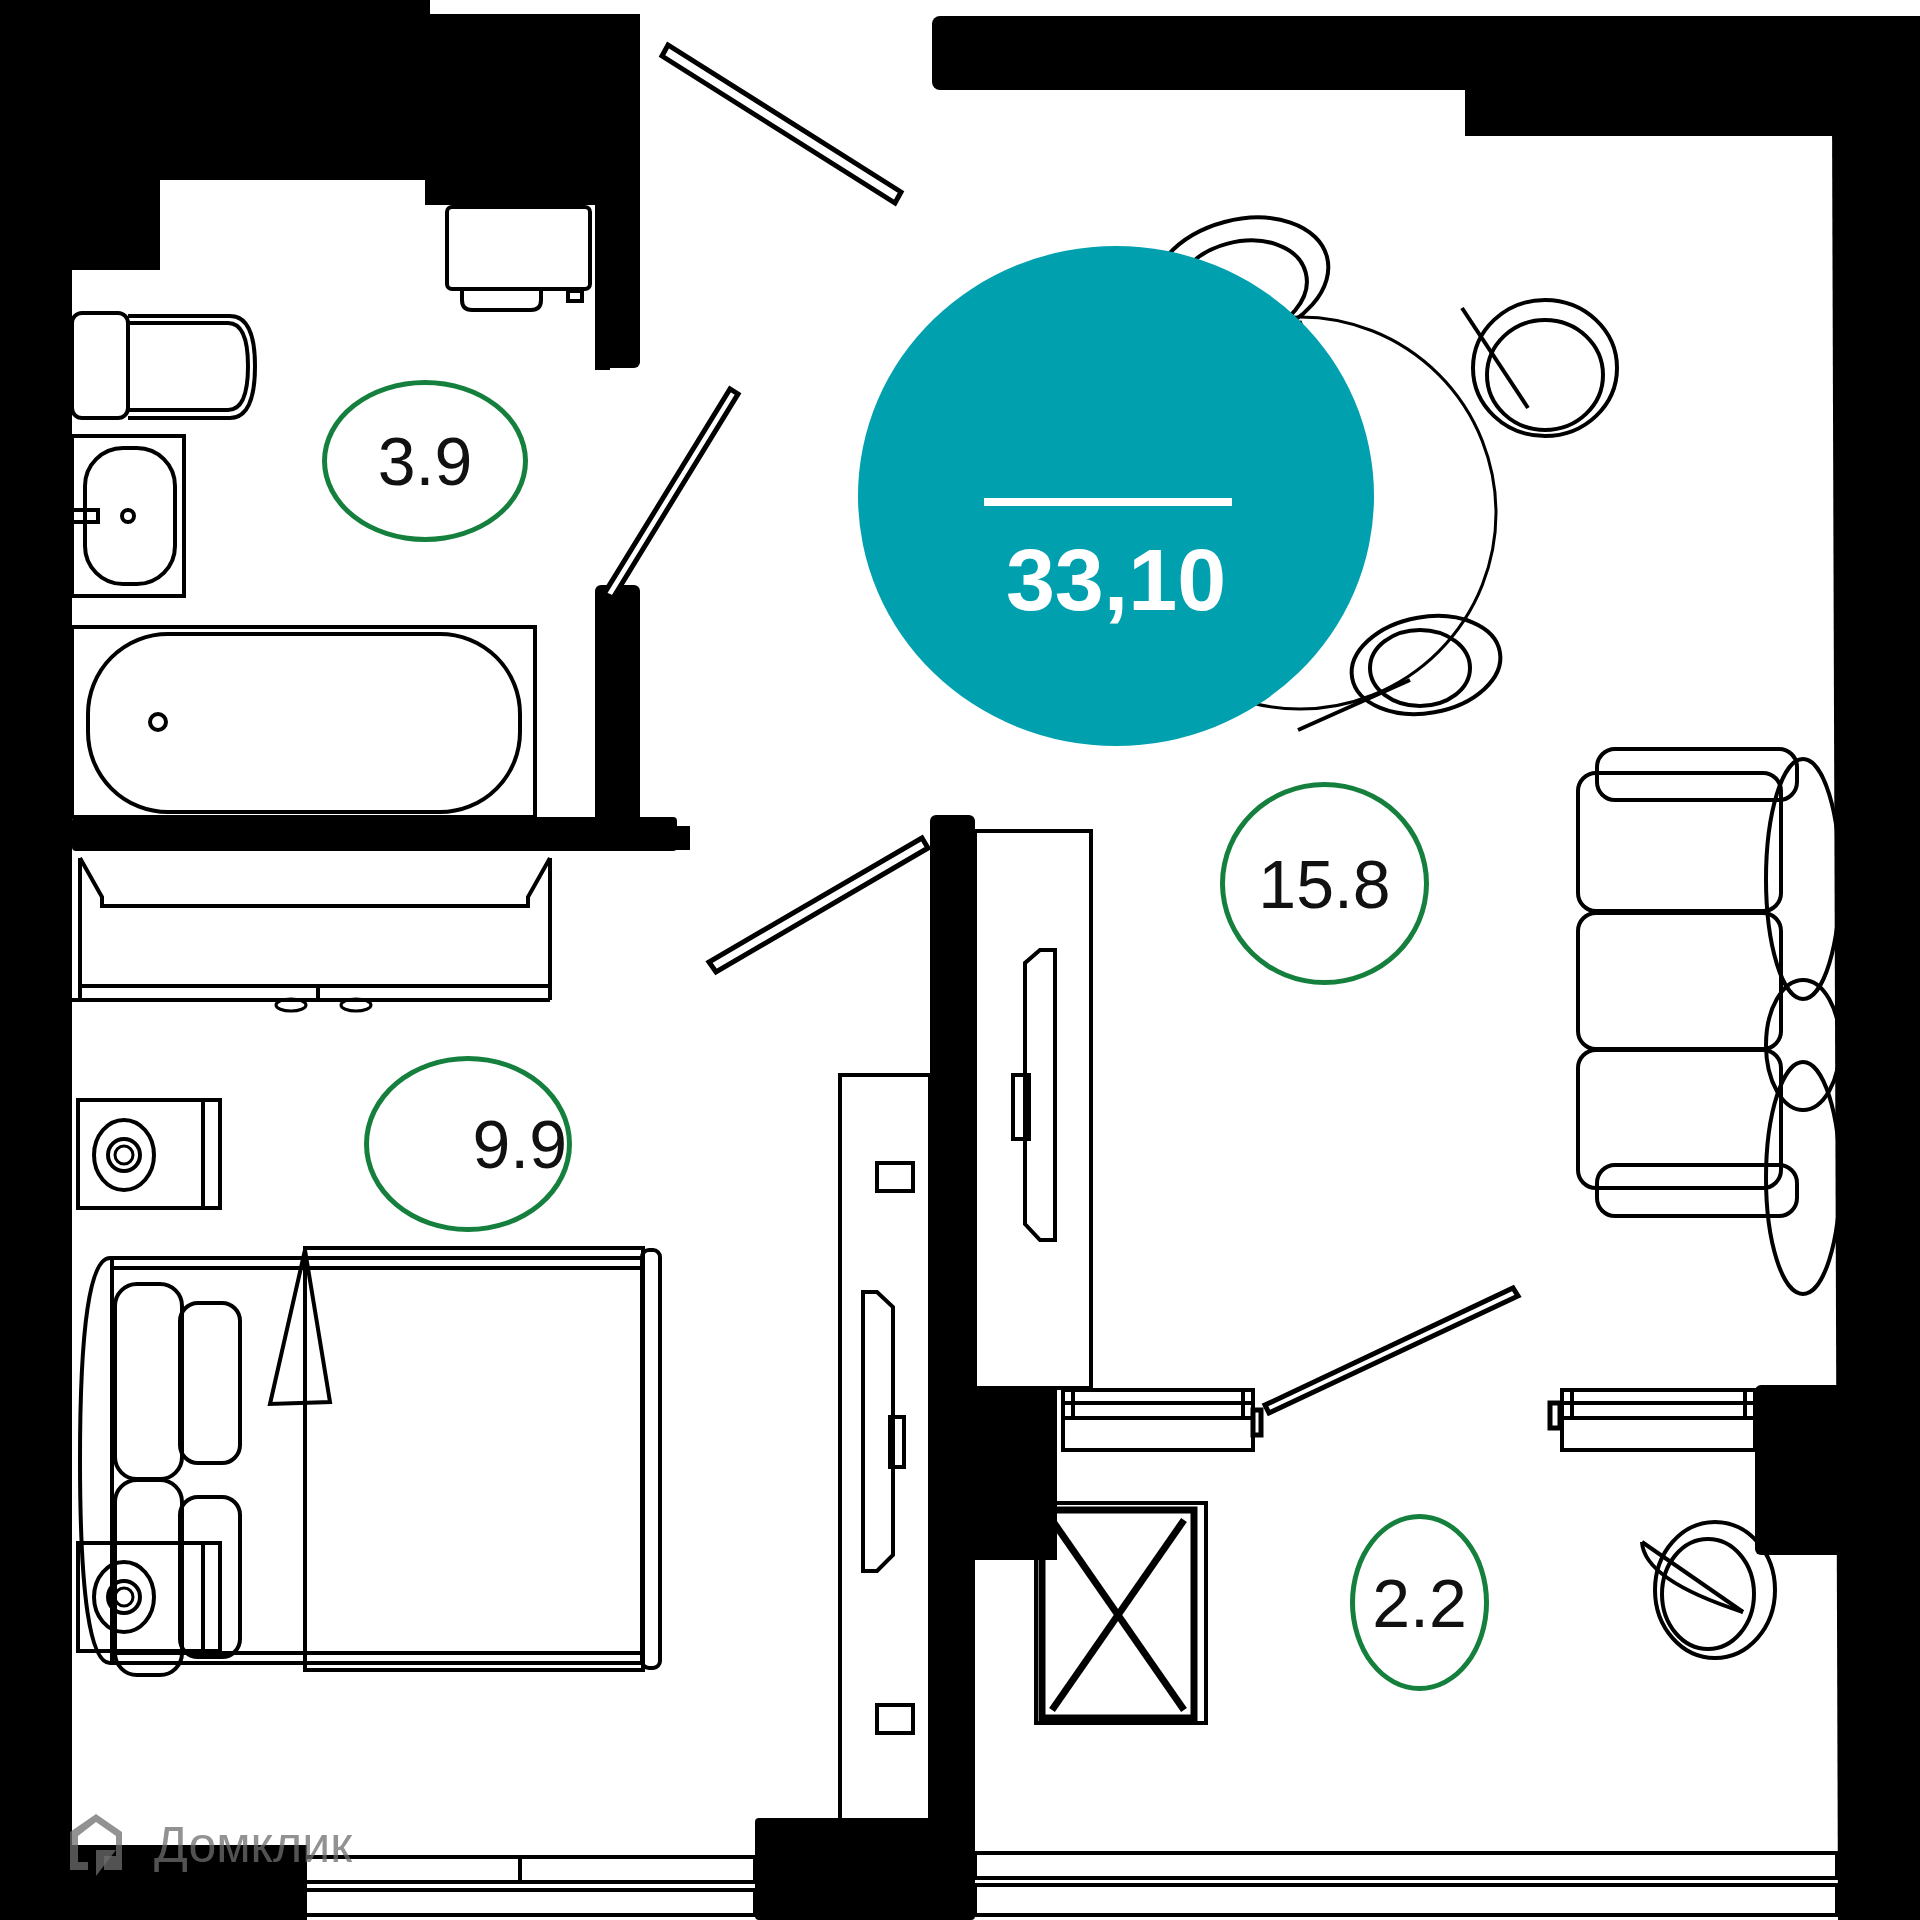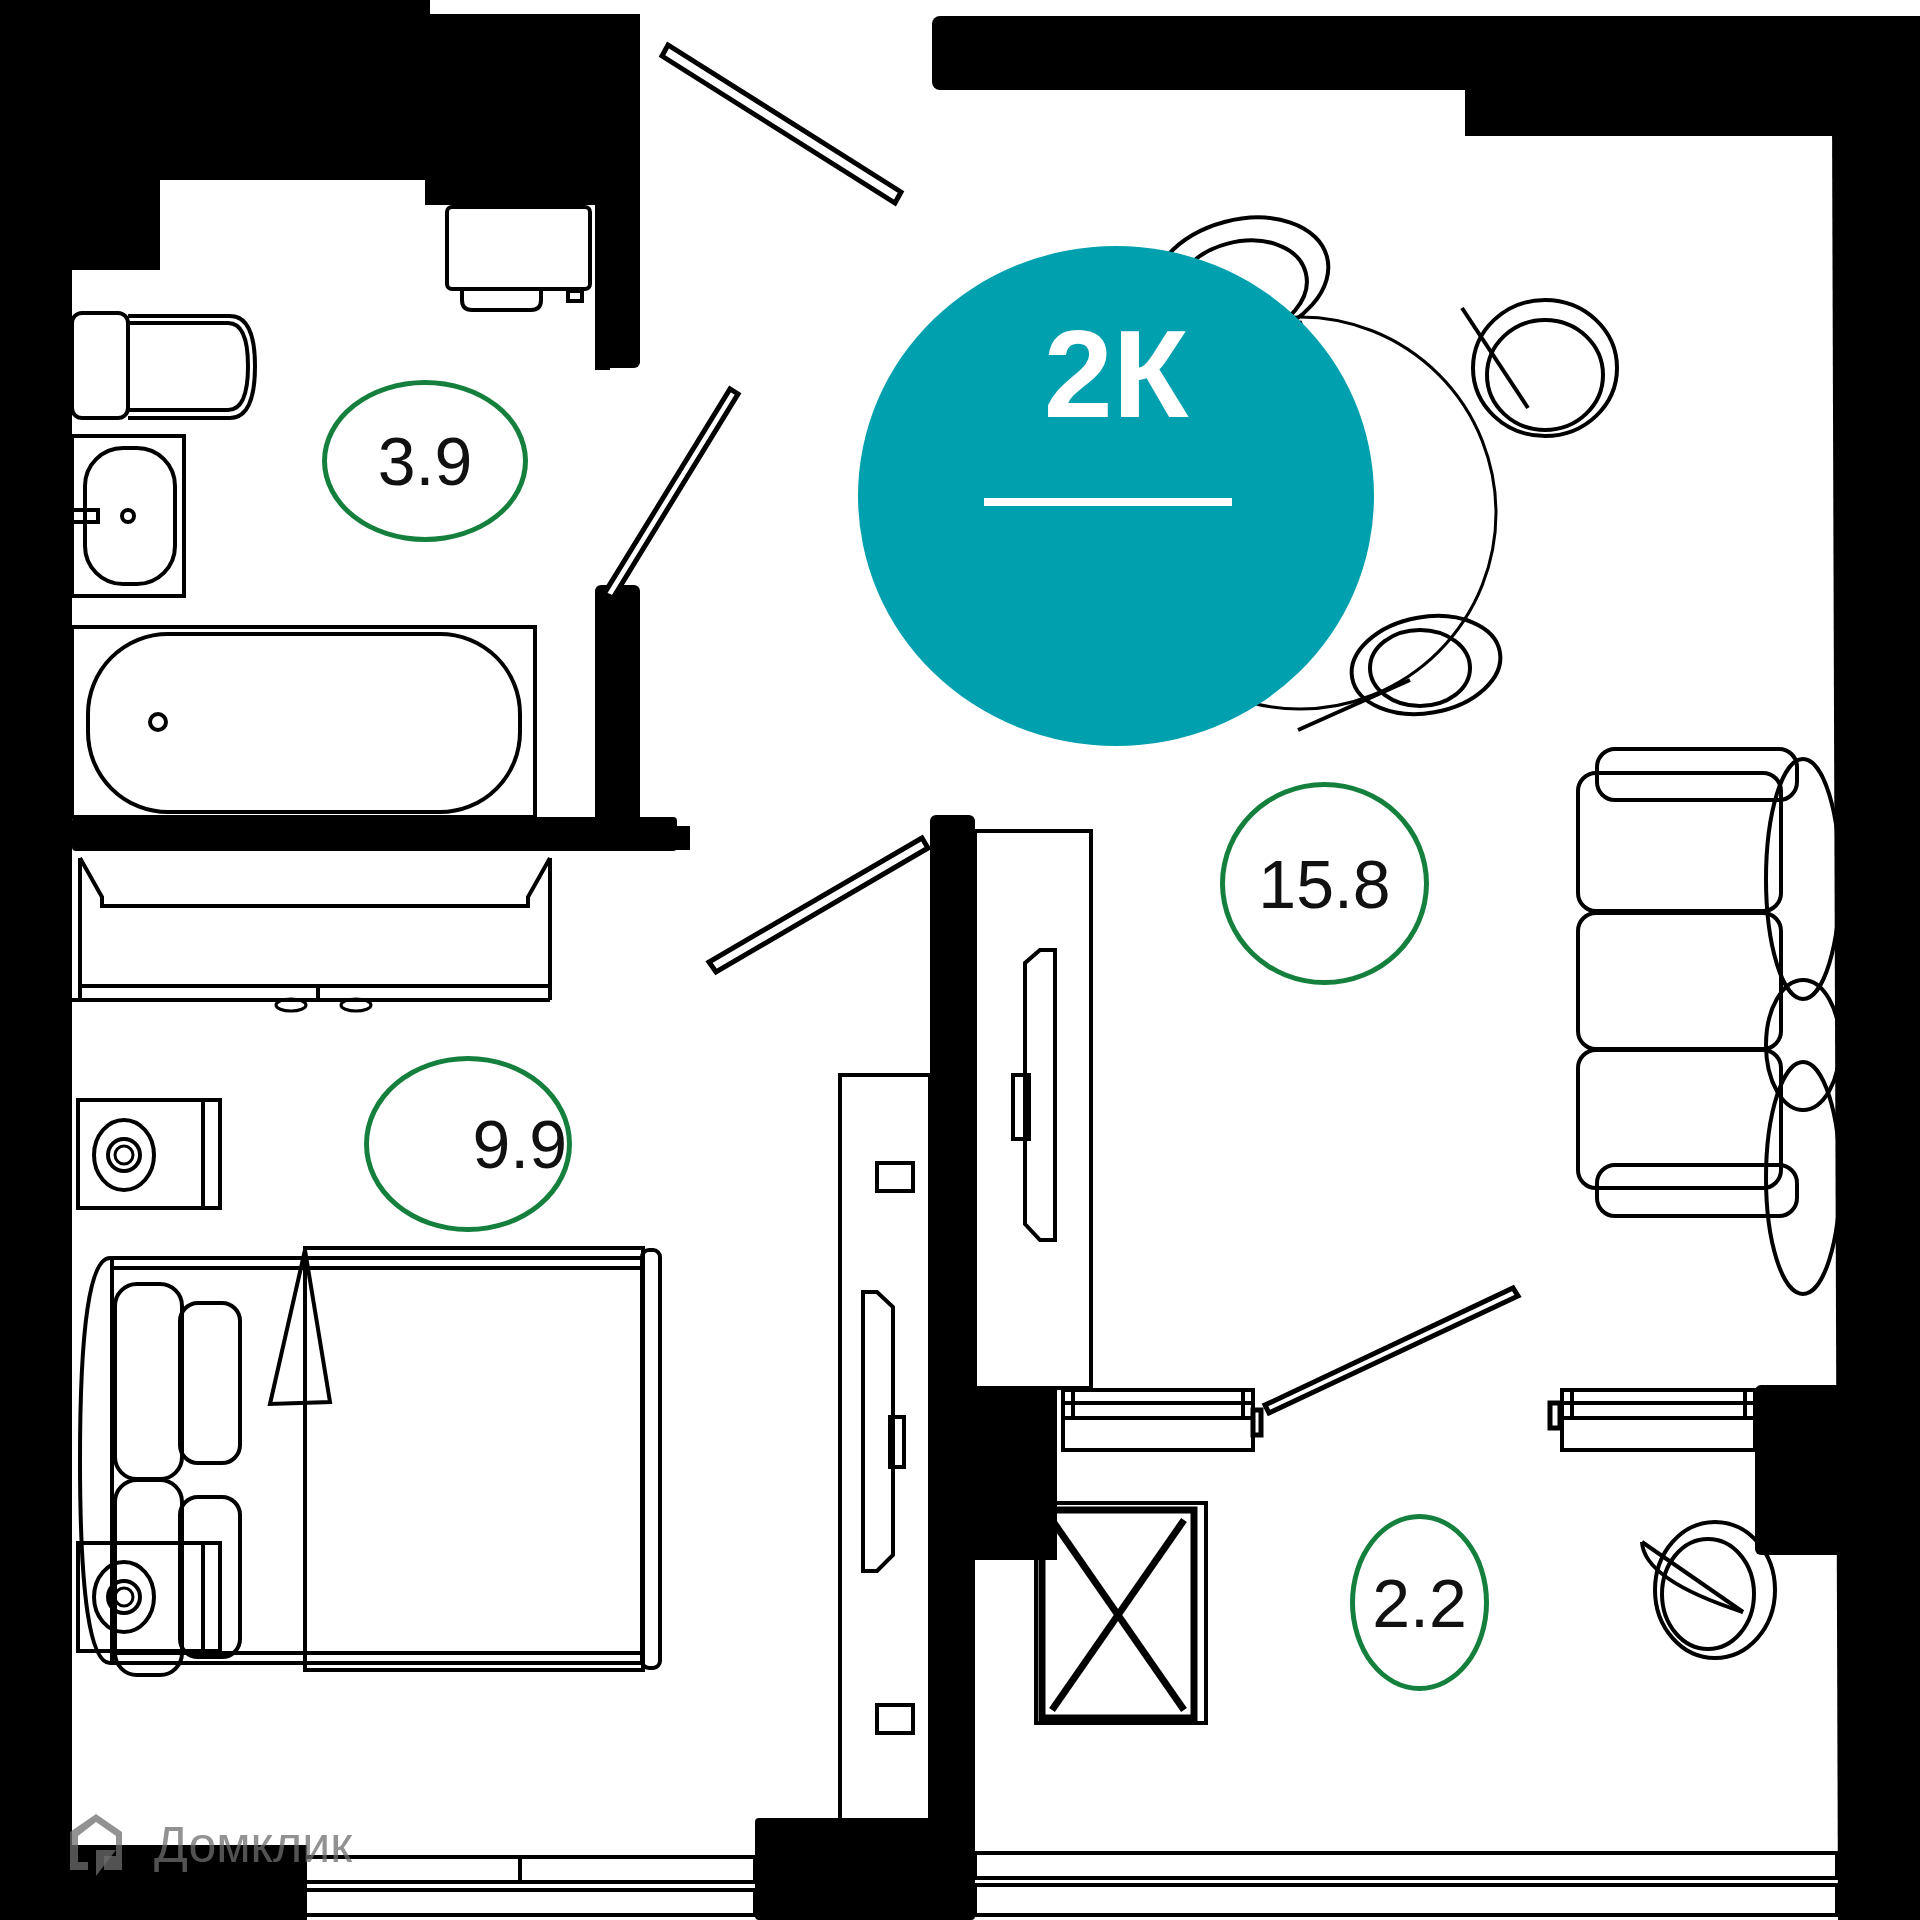--- a/index.html
+++ b/index.html
@@ -215,22 +215,22 @@
   <span>15.8</span>
 </div>
 <div class="room-label" style="left:364px; top:1056px; width:208px; height:176px;justify-content:flex-end;">
   <span>9.9</span>
 </div>
 <div class="room-label" style="left:1350px; top:1514px; width:139px; height:177px;">
   <span>2.2</span>
 </div>
 
 <div class="badge">
-  <div class="badge-type">2К</div>
   <div class="badge-rule"></div>
+  <div class="badge-area">33,10</div>
 </div>
 
 <div class="watermark">
   <svg class="wm-icon" viewBox="0 0 60 70">
     <path d="M4 22 L30 4 L56 22 V60 H38 V46 H50 V26 L30 12 L12 26 V52 H22 V60 H4 Z" fill="rgba(110,110,110,0.75)"></path>
     <path d="M30 40 H50 L30 66 Z" fill="rgba(110,110,110,0.75)"></path>
   </svg>
   <span>Домклик</span>
 </div>
 

